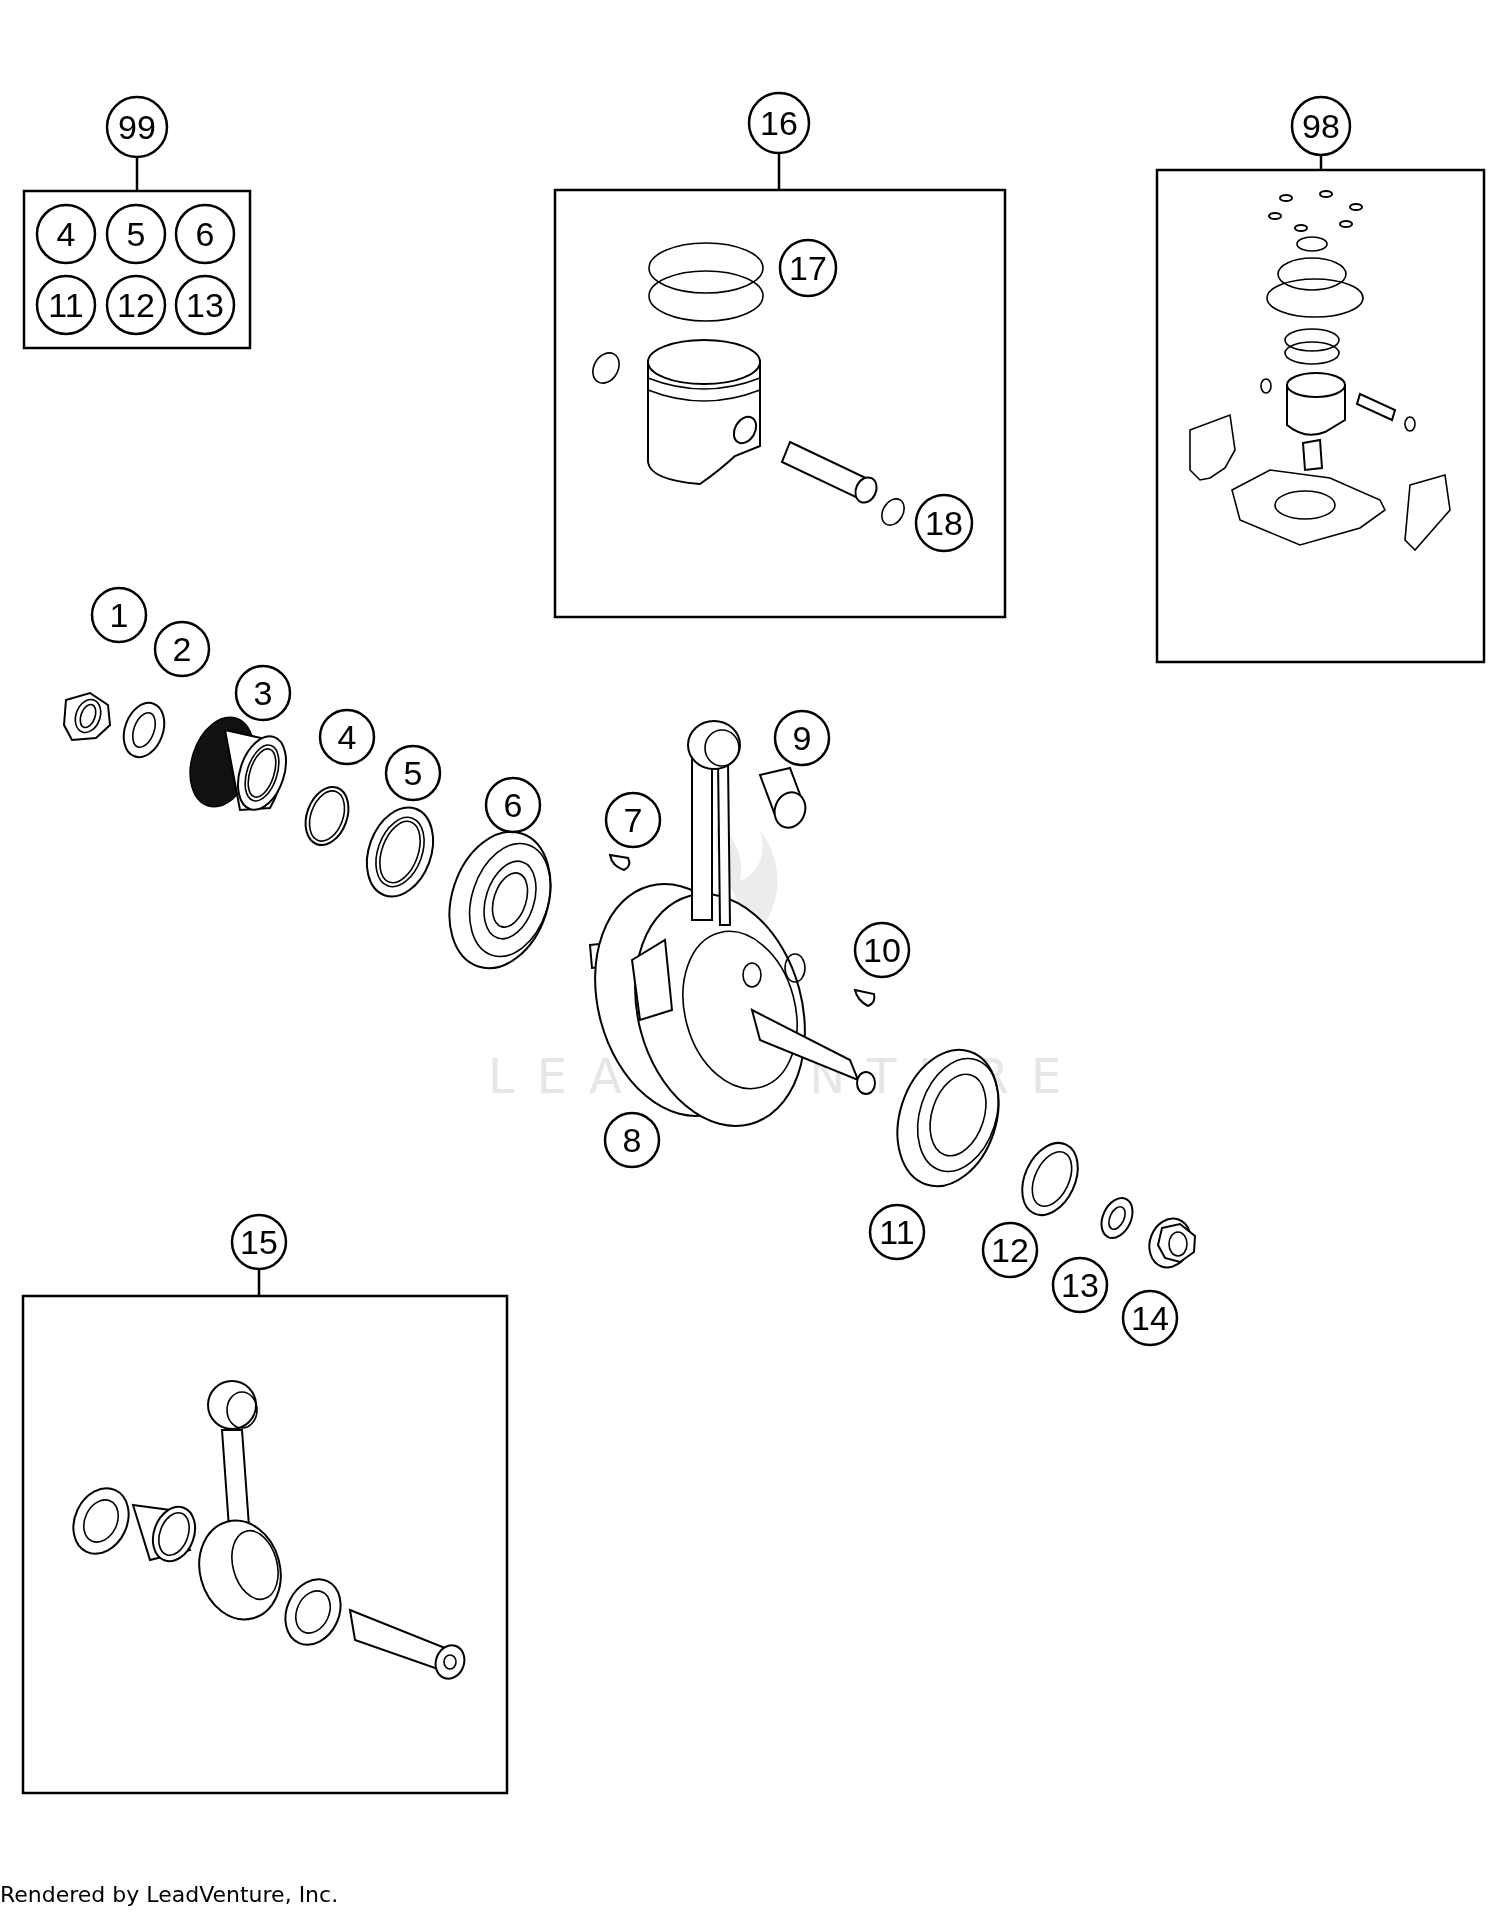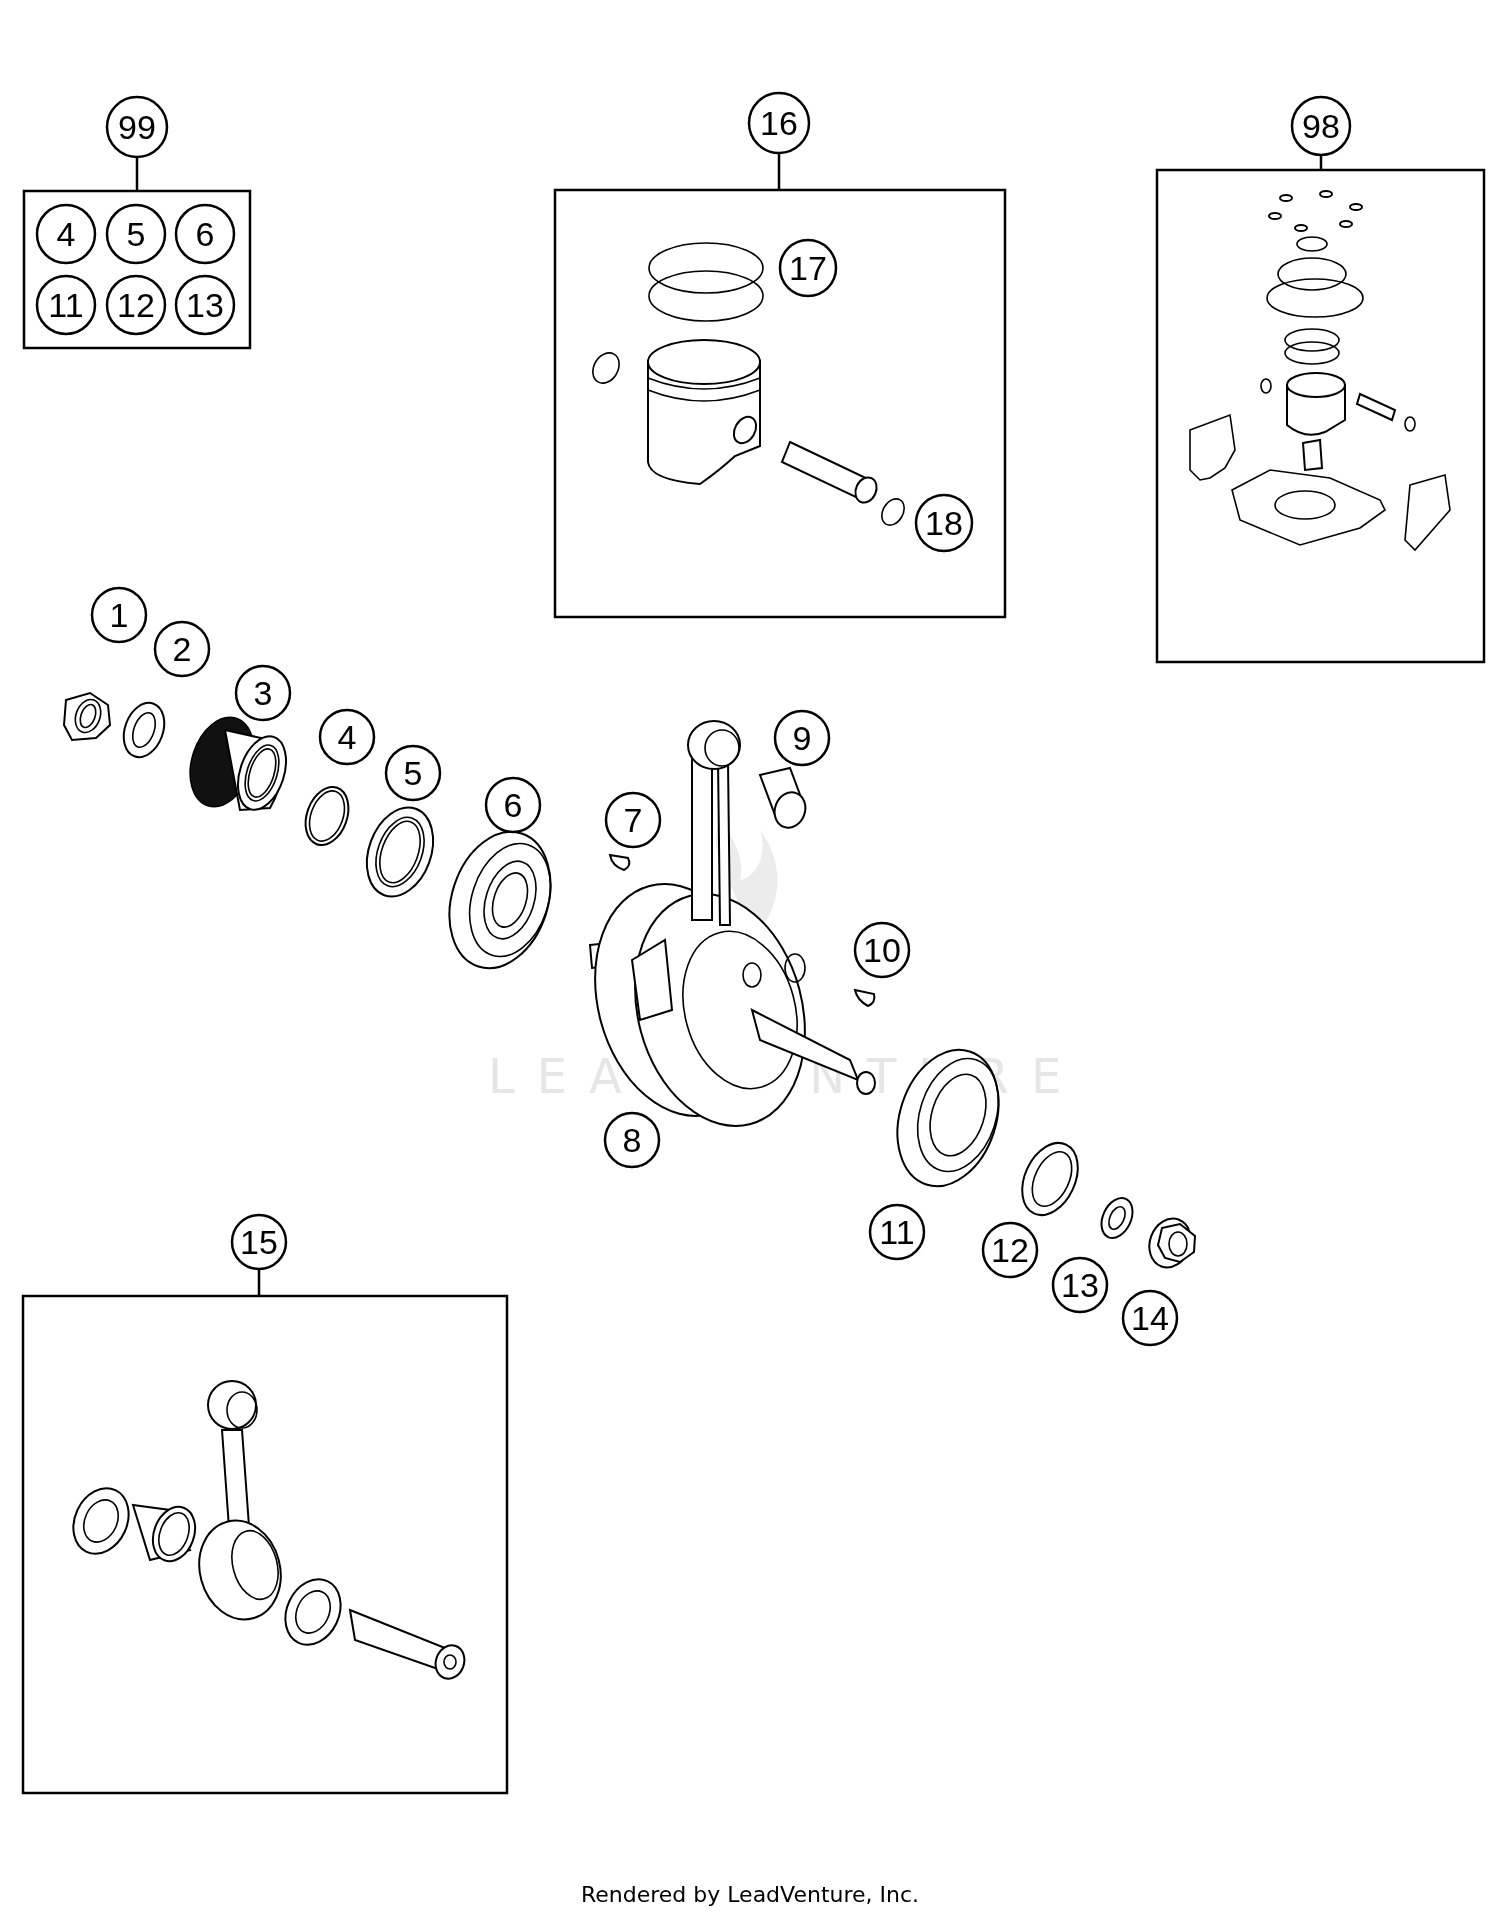--- a/index.html
+++ b/index.html
@@ -6,21 +6,21 @@
   body { width:1500px; height:1922px; position:relative; overflow:hidden; font-family:"Liberation Sans", sans-serif; }
   #diagram { position:absolute; left:0; top:0; width:1500px; height:1922px; }
   .callout circle { fill:#fff; stroke:#000; stroke-width:2.5; }
   .callout text { font-family:"Liberation Sans", sans-serif; font-size:34px; fill:#000; text-anchor:middle; dominant-baseline:central; }
   .box { fill:none; stroke:#000; stroke-width:2.5; }
   .leader { stroke:#000; stroke-width:2.5; }
   .part { fill:#fff; stroke:#000; stroke-width:2; }
   .part-thin { fill:none; stroke:#000; stroke-width:1.6; }
   .part-dark { fill:#111; stroke:#000; stroke-width:1.5; }
   .watermark { font-family:"DejaVu Sans", sans-serif; font-size:48px; letter-spacing:22px; fill:#e6e6e6; }
-  #footer { position:absolute; left:0; width:1500px; top:1882px; text-align:center; font-family:"DejaVu Sans", sans-serif; font-size:22px; color:#000; }
+  #footer { position:absolute; left:0; width:1500px; top:1882px; text-align:left; font-family:"DejaVu Sans", sans-serif; font-size:22px; color:#000; }
 </style>
 </head>
 <body>
 
 <svg id="diagram" viewBox="0 0 1500 1922" xmlns="http://www.w3.org/2000/svg">
 
   <g>
     <path d="M720 820 C700 870 760 900 740 950 C780 920 790 870 760 830 C770 860 750 880 740 880 C745 860 735 840 720 820 Z" fill="#ececec" stroke="none"></path>
     <text class="watermark" x="488" y="1093">LEADVENTURE</text>
   </g>

